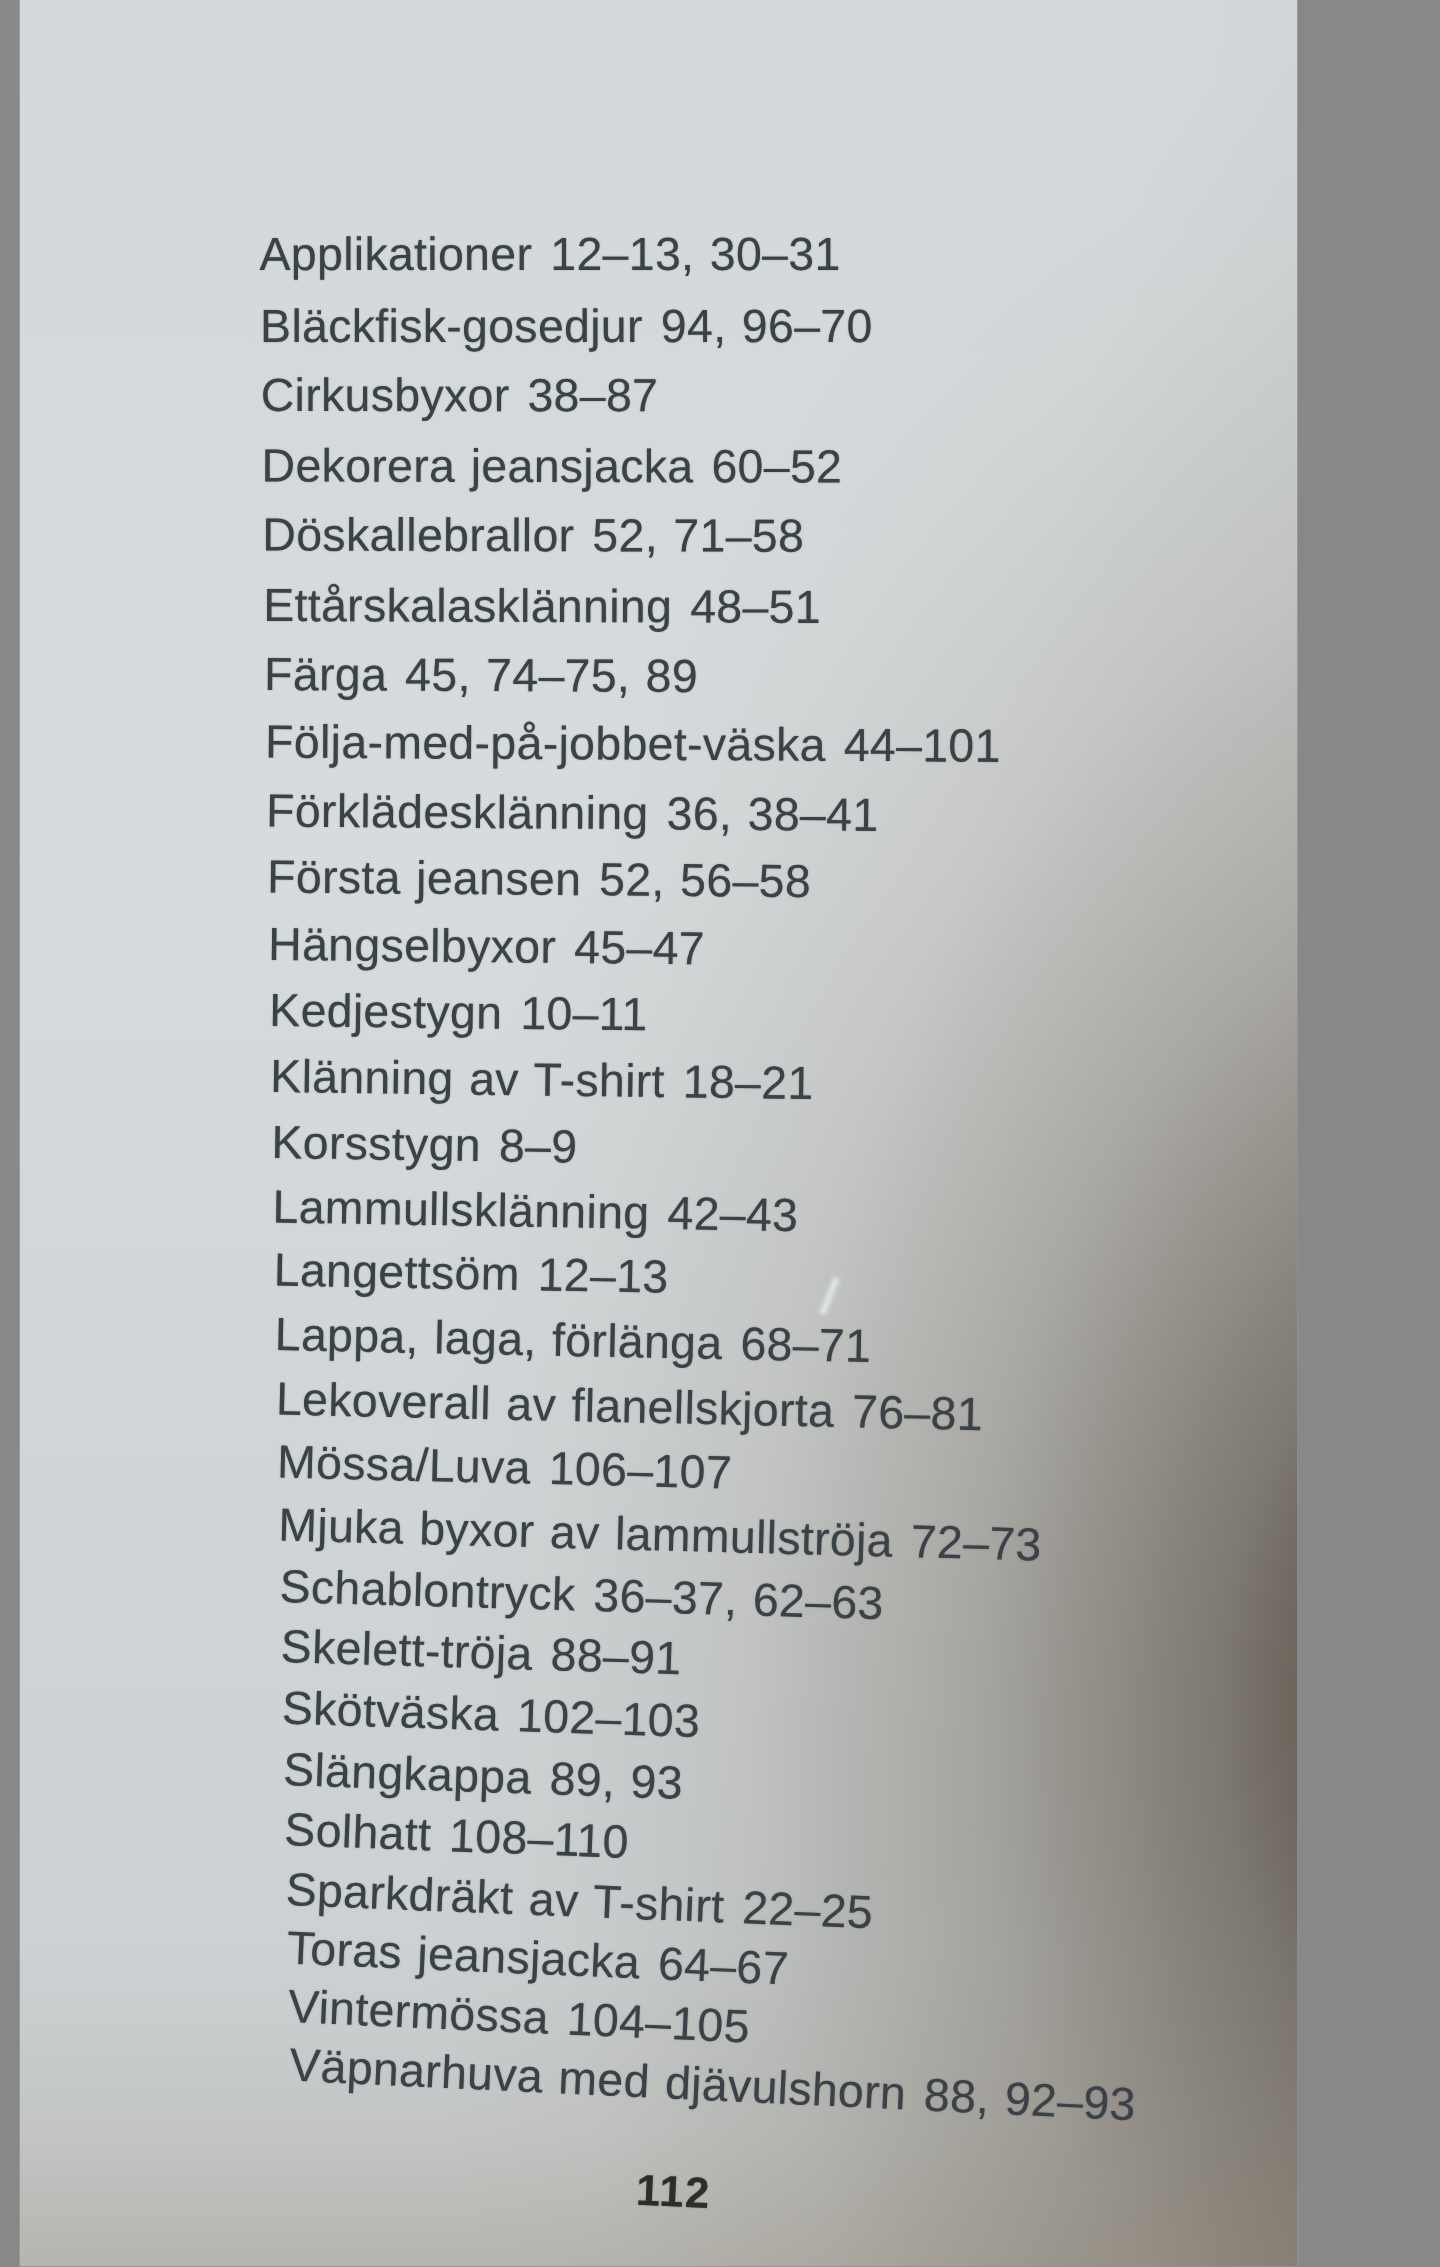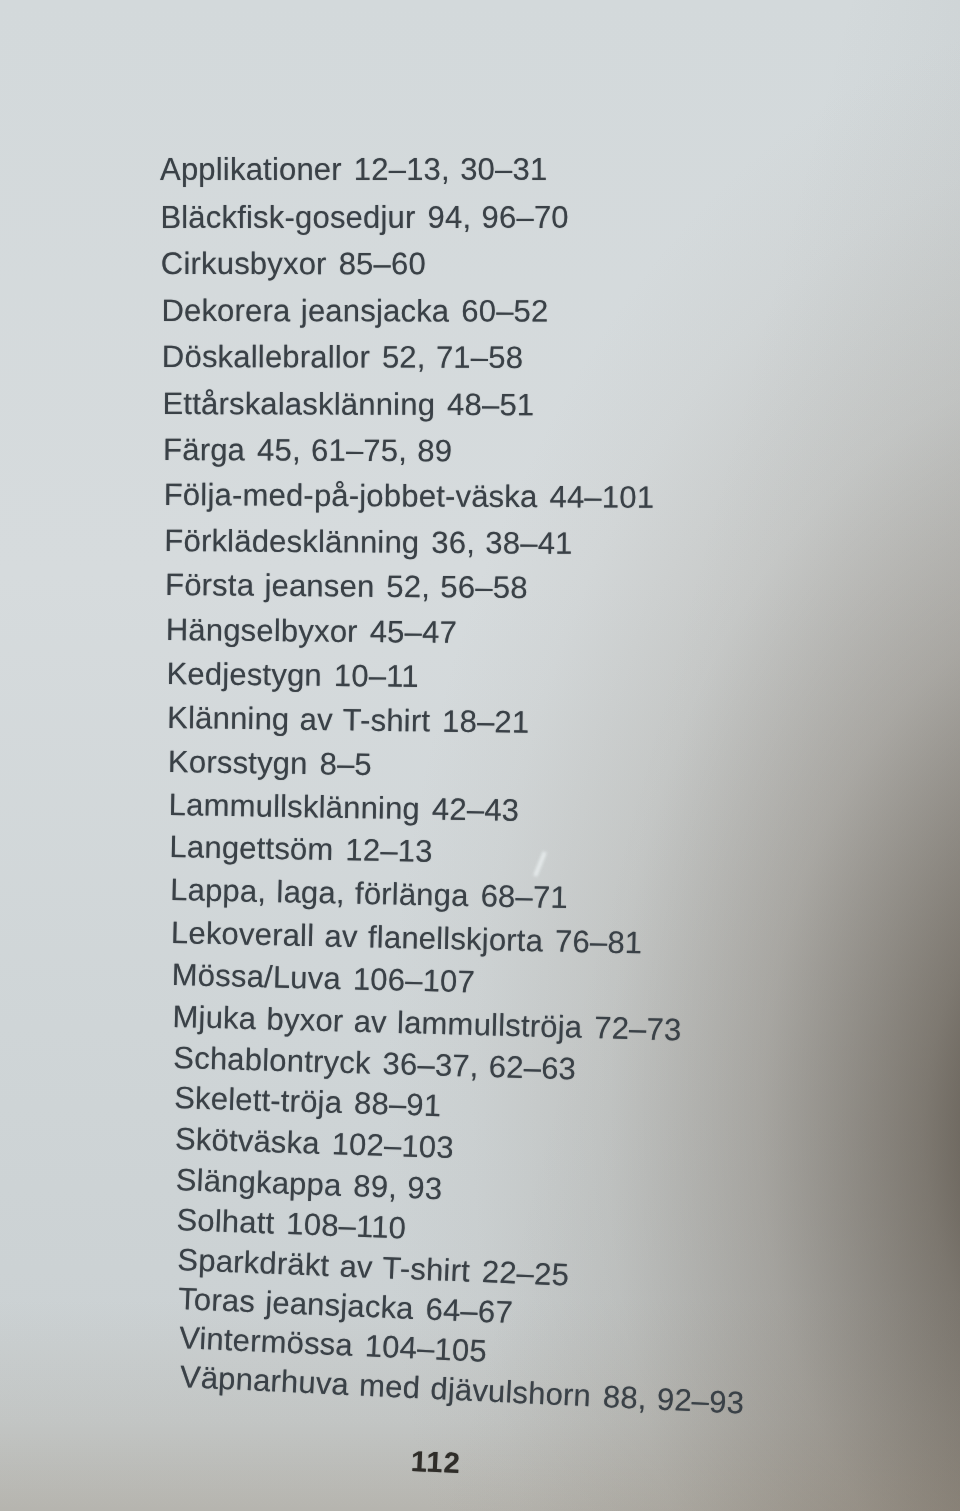--- a/index.html
+++ b/index.html
@@ -5,24 +5,25 @@
   html, body {
     margin: 0;
     padding: 0;
     width: 960px;
     height: 1511px;
     overflow: hidden;
     background: #888;
   }
   .photo {
     position: relative;
-    width: 960px;
+    width: 852px;
     height: 1511px;
     overflow: hidden;
     font-family: "Liberation Sans", "DejaVu Sans", sans-serif;
+    margin-left: 13px;
   }
   
   .paper {
     position: absolute;
     inset: 0;
     background:
       radial-gradient(ellipse 900px 1400px at 115% 75%,
         rgba(50, 40, 28, 0.90) 0%,
         rgba(80, 68, 54, 0.60) 20%,
         rgba(112, 99, 84, 0.38) 38%,
@@ -97,54 +98,54 @@
   <div class="scratch"></div>
 
   <ol class="index-list">
       <li class="entry" style="--h: 47.60px; --rot: 0.000deg; --dx: 0.0px;">
       <span class="label">Applikationer</span><span class="pages">12–13, 30–31</span>
     </li>
       <li class="entry" style="--h: 47.28px; --rot: 0.018deg; --dx: 0.4px;">
       <span class="label">Bläckfisk-gosedjur</span><span class="pages">94, 96–70</span>
     </li>
       <li class="entry" style="--h: 46.96px; --rot: 0.052deg; --dx: 0.8px;">
-      <span class="label">Cirkusbyxor</span><span class="pages">85–60</span>
+      <span class="label">Cirkusbyxor</span><span class="pages">38–87</span>
     </li>
       <li class="entry" style="--h: 46.64px; --rot: 0.095deg; --dx: 1.4px;">
       <span class="label">Dekorera jeansjacka</span><span class="pages">60–52</span>
     </li>
       <li class="entry" style="--h: 46.32px; --rot: 0.146deg; --dx: 1.9px;">
       <span class="label">Döskallebrallor</span><span class="pages">52, 71–58</span>
     </li>
       <li class="entry" style="--h: 46.00px; --rot: 0.204deg; --dx: 2.5px;">
       <span class="label">Ettårskalasklänning</span><span class="pages">48–51</span>
     </li>
       <li class="entry" style="--h: 45.68px; --rot: 0.268deg; --dx: 3.1px;">
-      <span class="label">Färga</span><span class="pages">45, 61–75, 89</span>
+      <span class="label">Färga</span><span class="pages">45, 74–75, 89</span>
     </li>
       <li class="entry" style="--h: 45.36px; --rot: 0.338deg; --dx: 3.8px;">
       <span class="label">Följa-med-på-jobbet-väska</span><span class="pages">44–101</span>
     </li>
       <li class="entry" style="--h: 45.04px; --rot: 0.412deg; --dx: 4.4px;">
       <span class="label">Förklädesklänning</span><span class="pages">36, 38–41</span>
     </li>
       <li class="entry" style="--h: 44.72px; --rot: 0.492deg; --dx: 5.1px;">
       <span class="label">Första jeansen</span><span class="pages">52, 56–58</span>
     </li>
       <li class="entry" style="--h: 44.40px; --rot: 0.576deg; --dx: 5.8px;">
       <span class="label">Hängselbyxor</span><span class="pages">45–47</span>
     </li>
       <li class="entry" style="--h: 44.08px; --rot: 0.665deg; --dx: 6.5px;">
       <span class="label">Kedjestygn</span><span class="pages">10–11</span>
     </li>
       <li class="entry" style="--h: 43.76px; --rot: 0.758deg; --dx: 7.2px;">
       <span class="label">Klänning av T-shirt</span><span class="pages">18–21</span>
     </li>
       <li class="entry" style="--h: 43.44px; --rot: 0.854deg; --dx: 8.0px;">
-      <span class="label">Korsstygn</span><span class="pages">8–5</span>
+      <span class="label">Korsstygn</span><span class="pages">8–9</span>
     </li>
       <li class="entry" style="--h: 43.12px; --rot: 0.955deg; --dx: 8.7px;">
       <span class="label">Lammullsklänning</span><span class="pages">42–43</span>
     </li>
       <li class="entry" style="--h: 42.80px; --rot: 1.059deg; --dx: 9.5px;">
       <span class="label">Langettsöm</span><span class="pages">12–13</span>
     </li>
       <li class="entry" style="--h: 42.48px; --rot: 1.166deg; --dx: 10.2px;">
       <span class="label">Lappa, laga, förlänga</span><span class="pages">68–71</span>
     </li>

